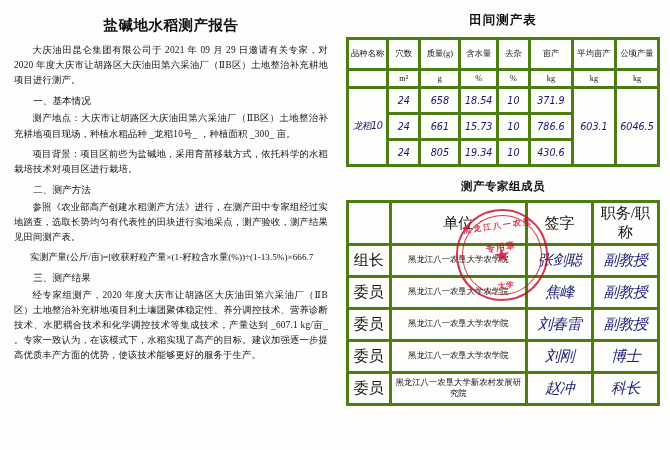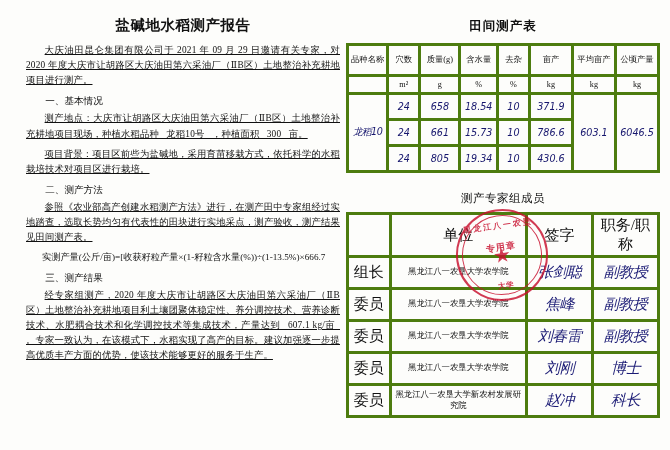--- a/index.html
+++ b/index.html
@@ -17,42 +17,41 @@
   }
   .page {
     position: relative;
     width: 670px;
     height: 450px;
     background: #fdfdfb;
   }
   
   .left {
     position: absolute;
-    left: 12px;
+    left: 0;
     top: 0;
     width: 340px;
     height: 450px;
     padding: 10px 12px 0 14px;
     box-sizing: border-box;
   }
   .doc-title {
     text-align: center;
     font-size: 14.5px;
     font-weight: bold;
     letter-spacing: 0.5px;
     margin: 6px 0 8px 0;
     font-family: "Liberation Serif", "DejaVu Serif", serif;
   }
   .para {
     font-size: 9.3px;
     line-height: 1.62;
     text-align: justify;
     margin: 0 0 5px 0;
     letter-spacing: 0.2px;
-    text-decoration: underline;
   }
   .indent2 { text-indent: 2em; }
   .sec-head {
     font-size: 9.6px;
     line-height: 1.6;
     margin: 5px 0 3px 0;
     text-indent: 2em;
     font-weight: normal;
   }
   .formula {
@@ -70,21 +69,21 @@
     width: 330px;
     height: 450px;
     box-sizing: border-box;
     padding: 10px 10px 0 6px;
   }
   .tbl-title {
     text-align: center;
     font-size: 12.5px;
     font-weight: bold;
     letter-spacing: 1px;
-    margin: 8px 0 8px 0;
+    margin: 2px 0 8px 0;
   }
   table.grid {
     border-collapse: collapse;
     width: 100%;
     font-size: 8.4px;
     table-layout: fixed;
   }
   table.grid th, table.grid td {
     border: 3px solid #4d7c0f;
     text-align: center;
@@ -114,22 +113,22 @@
   .variety-cell {
     font-family: "DejaVu Sans", sans-serif;
     font-style: italic;
     color: #16166d;
     font-size: 10px;
     letter-spacing: -0.5px;
   }
   .panel-title {
     text-align: center;
     font-size: 11.5px;
-    font-weight: normal;
-    margin: 18px 0 6px 0;
+    font-weight: bold;
+    margin: 12px 0 6px 0;
     letter-spacing: 0.5px;
     position: relative;
     z-index: 3;
   }
   .members-table th, .members-table td {
     height: 27px;
     font-size: 15px;
   }
   .members-table .role-col { width: 13%; }
   .members-table .unit-col { width: 45%; }

